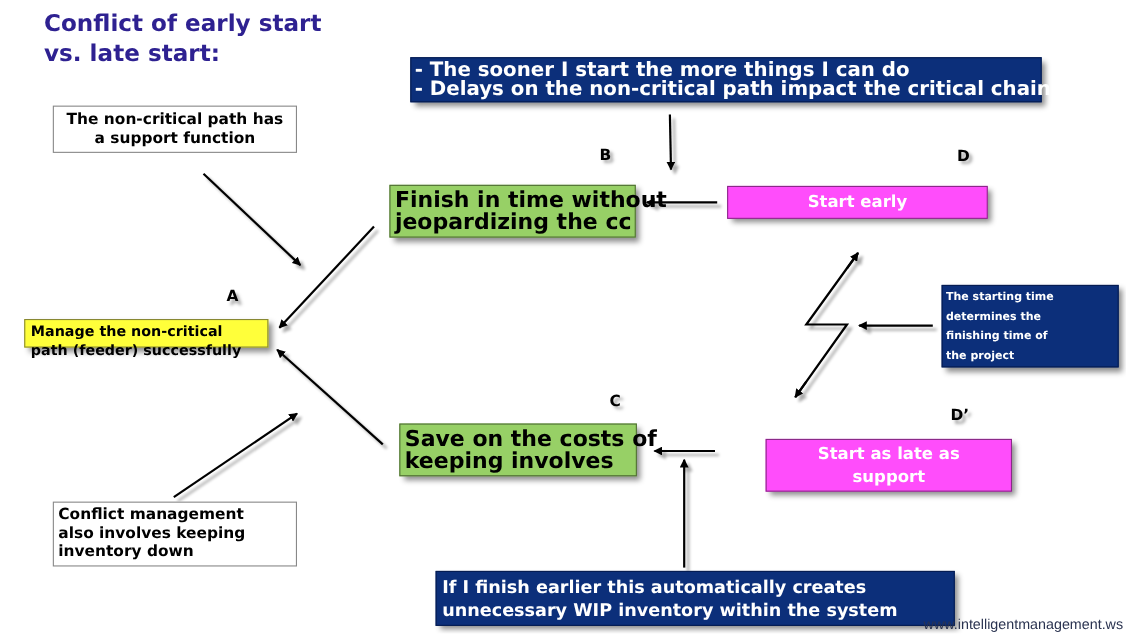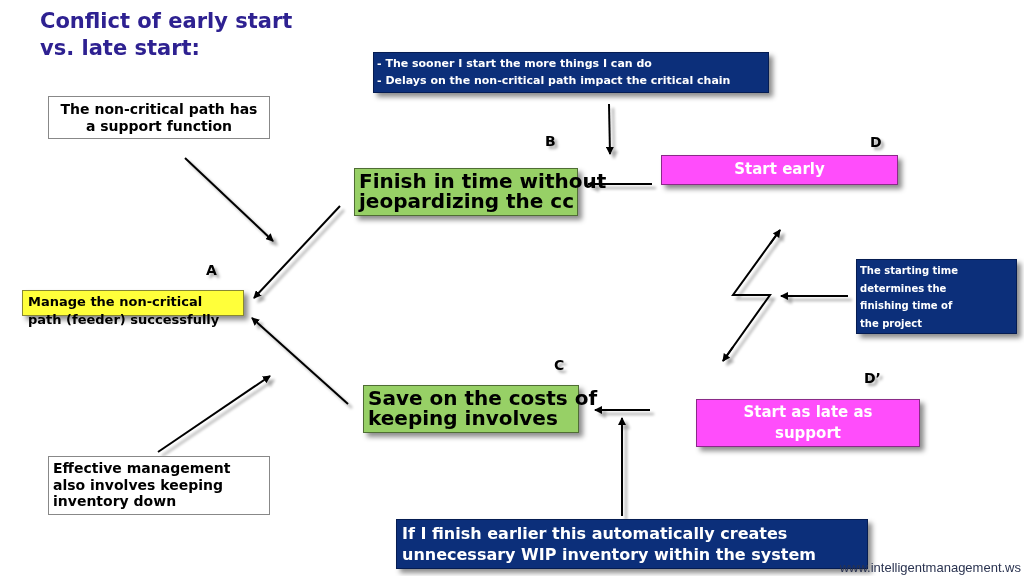--- a/index.html
+++ b/index.html
@@ -76,26 +76,26 @@
     <line x1="733" y1="347" x2="723" y2="361" marker-end="url(#ah)"></line>
   </g>
 </svg>
 
 <div class="box white-box" style="left:48px; top:96px; width:222px; height:43px; text-align:center; padding-top:4px;">
   <div>The non-critical path has</div>
   <div>a support function</div>
 </div>
 
 <div class="box white-box" style="left:48px; top:456px; width:222px; height:59px; padding:3px 4px;">
-  <div>Effective management</div>
+  <div>Conflict management</div>
   <div>also involves keeping</div>
   <div>inventory down</div>
 </div>
 
-<div class="box navy-box" style="left:373px; top:52px; width:396px; height:41px; font-size:11px; line-height:17px; padding:2px 3px;">
+<div class="box navy-box" style="left:373px; top:52px; width:574px; height:41px; font-size:18px; line-height:17px; padding:2px 3px;">
   <div>- The sooner I start the more things I can do</div>
   <div>- Delays on the non-critical path impact the critical chain</div>
 </div>
 
 <div class="box navy-box" style="left:856px; top:259px; width:161px; height:75px; font-size:10px; line-height:17.5px; padding:2px 3px;">
   <div>The starting time</div>
   <div>determines the</div>
   <div>finishing time of</div>
   <div>the project</div>
 </div>
@@ -117,21 +117,21 @@
   <div>jeopardizing the cc</div>
 </div>
 
 <div class="letter" style="left:554px; top:357px;">C</div>
 <div class="box green-box" style="left:363px; top:385px; width:216px; height:48px;">
   <div>Save on the costs of</div>
   <div>keeping involves</div>
 </div>
 
 <div class="letter" style="left:870px; top:134px;">D</div>
-<div class="box pink-box" style="left:661px; top:155px; width:237px; height:30px; padding-top:3px;">
+<div class="box pink-box" style="left:661px; top:169px; width:237px; height:30px; padding-top:3px;">
   <div>Start early</div>
 </div>
 
 <div class="letter" style="left:864px; top:370px;">D’</div>
 <div class="box pink-box" style="left:696px; top:399px; width:224px; height:48px; padding-top:2px;">
   <div>Start as late as</div>
   <div>support</div>
 </div>
 
 <div class="footer">www.intelligentmanagement.ws</div>

